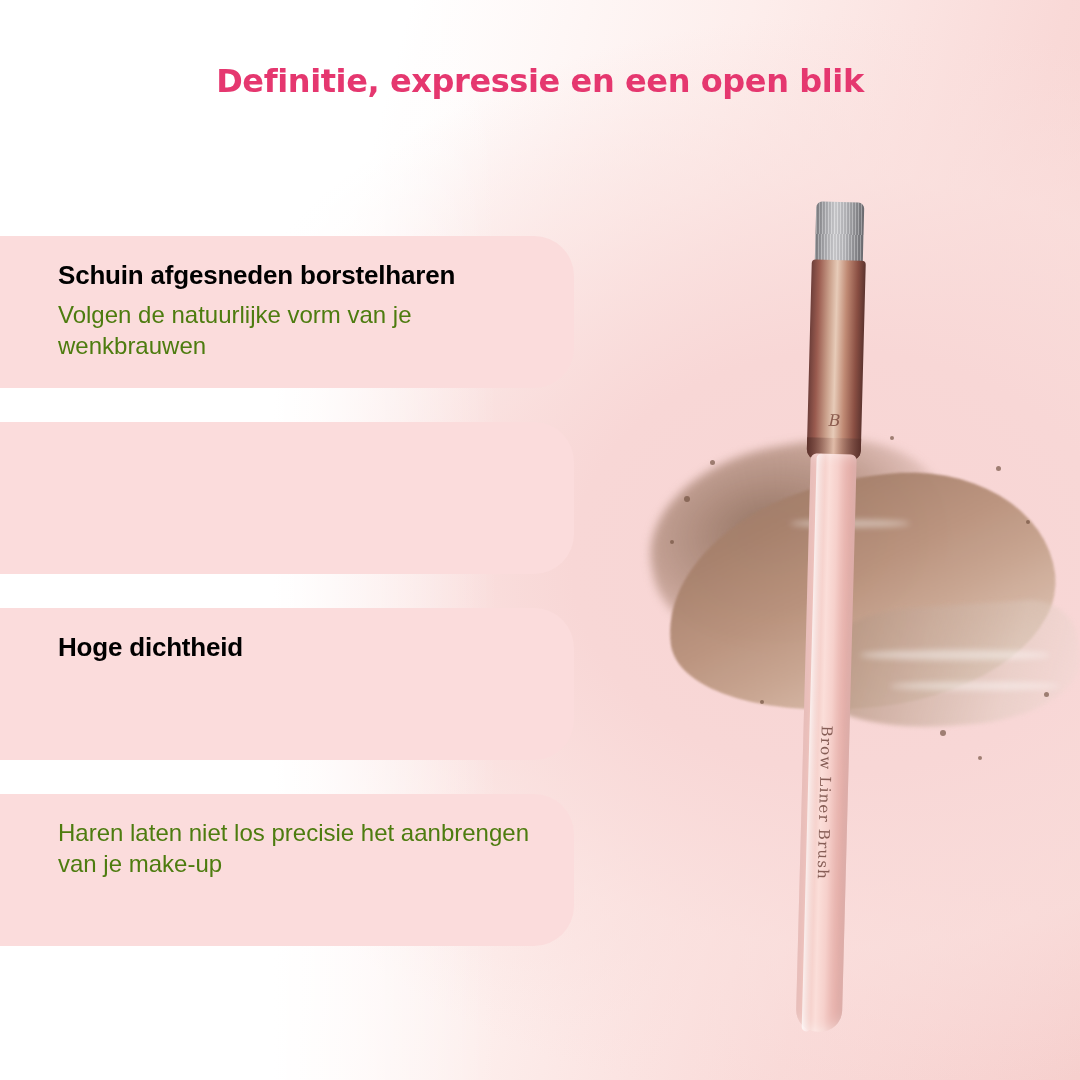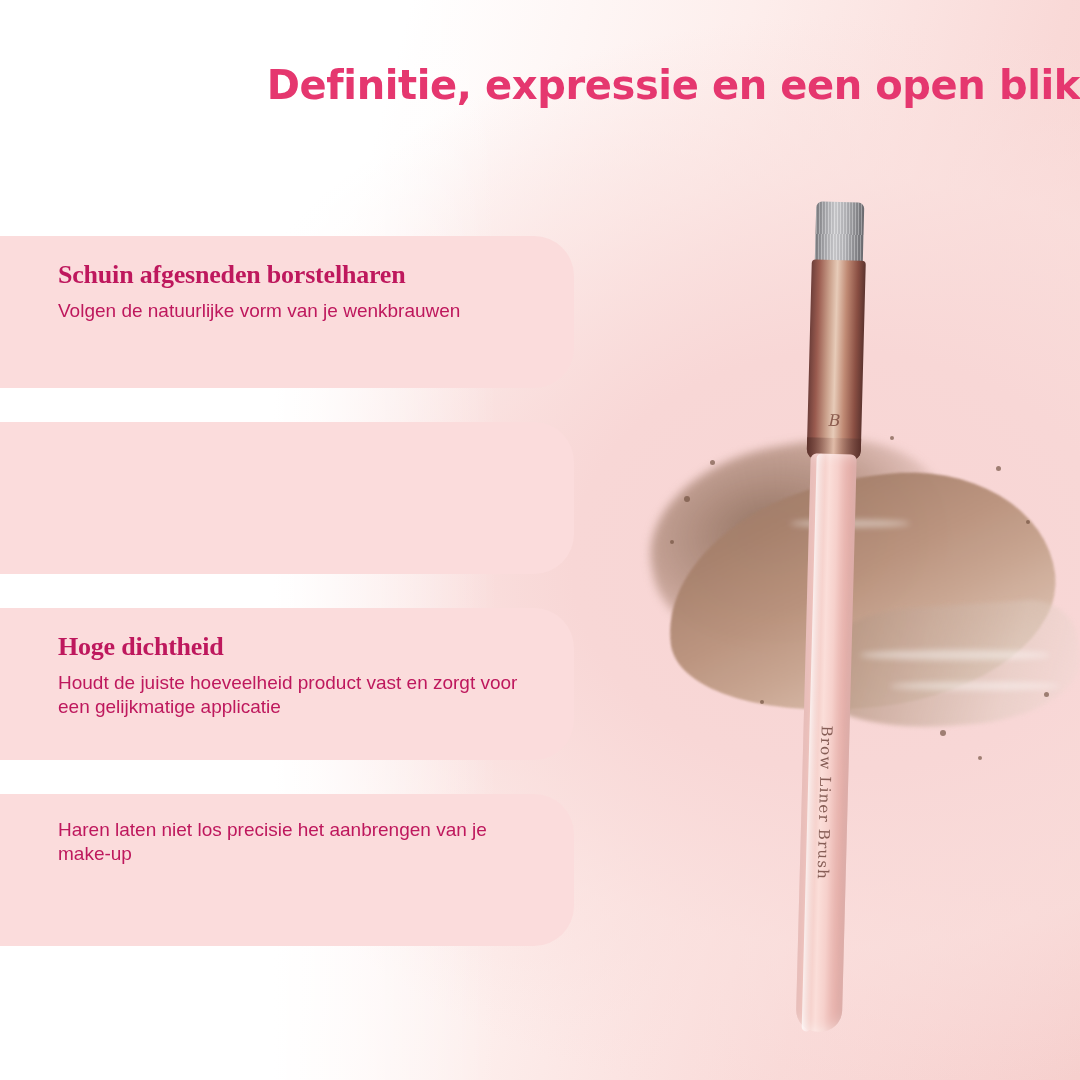--- a/index.html
+++ b/index.html
@@ -30,24 +30,24 @@
     height: 100%;
     background: linear-gradient(90deg, #ffffff 0%, #ffffff 55%, rgba(255,255,255,0) 100%);
     pointer-events: none;
   }
 
   .headline {
     position: absolute;
     top: 62px;
     left: 0;
     width: 100%;
-    text-align: right;
+    text-align: center;
     font-family: "DejaVu Sans", sans-serif;
     font-weight: bold;
-    font-size: 40px;
+    font-size: 32px;
     letter-spacing: -0.4px;
     color: #e5376f;
     z-index: 6;
   }
 
   .features {
     position: absolute;
     left: -20px;
     top: 236px;
     width: 594px;
@@ -57,32 +57,32 @@
   .feature-card {
     position: relative;
     background: #fbdcdc;
     border-radius: 0 40px 40px 0;
     padding: 24px 30px 26px 78px;
     margin-bottom: 34px;
     min-height: 152px;
   }
 
   .feature-title {
-    font-family: Liberation Serif, serif;
+    font-family: Liberation Sans, sans-serif;
     font-weight: bold;
     font-size: 26px;
-    color: #be185d;
+    color: #000000;
     margin-bottom: 9px;
     letter-spacing: -0.2px;
   }
 
   .feature-desc {
-    font-size: 19px;
+    font-size: 24px;
     line-height: 1.28;
-    color: #be185d;
+    color: #4d7c0f;
     max-width: 490px;
   }
 
   
   .brush-area {
     position: absolute;
     left: 620px;
     top: 150px;
     width: 460px;
     height: 930px;
@@ -254,21 +254,20 @@
     <div class="feature-card">
       <div class="feature-title">Schuin afgesneden borstelharen</div>
       <div class="feature-desc">Volgen de natuurlijke vorm van je wenkbrauwen</div>
     </div>
 
     <div class="feature-card">
     </div>
 
     <div class="feature-card">
       <div class="feature-title">Hoge dichtheid</div>
-      <div class="feature-desc">Houdt de juiste hoeveelheid product vast en zorgt voor een gelijkmatige applicatie</div>
     </div>
 
     <div class="feature-card">
       <div class="feature-desc">Haren laten niet los precisie het aanbrengen van je make-up</div>
     </div>
 
   </div>
 
   <div class="brush-area">
 

